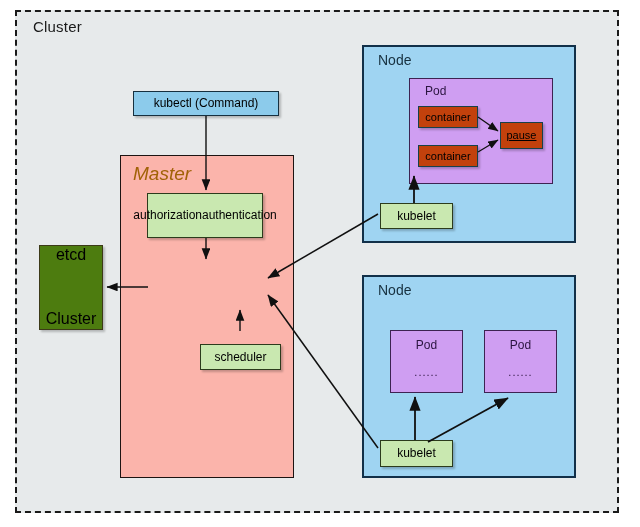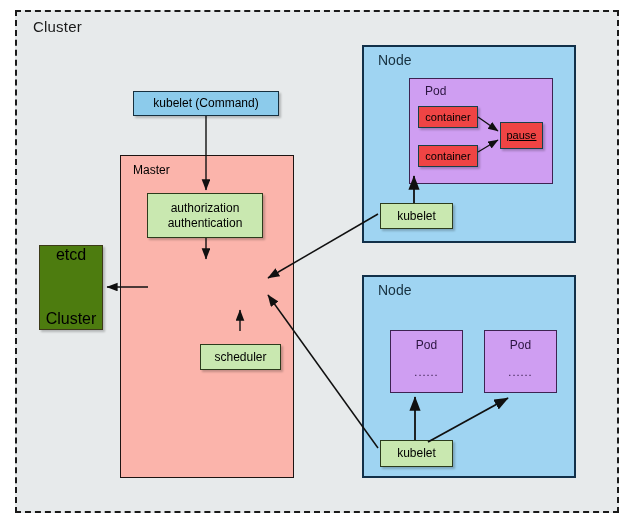--- a/index.html
+++ b/index.html
@@ -51,22 +51,23 @@
     width: 174px;
     height: 323px;
     background: #fbb4ab;
     border: 1.5px solid #1d1412;
     display: block;
   }
   #master-label {
     position: absolute;
     left: 133px;
     top: 163px;
-    font-size: 12px;
-    color: #000000;
+    font-size: 19px;
+    color: #a16207;
+    font-style: italic;
   }
   
   .node {
     background: #9fd4f2;
     border: 2px solid #123049;
     display: block;
   }
   #node1 { left: 362px; top: 45px; width: 214px; height: 198px; }
   #node2 { left: 362px; top: 275px; width: 214px; height: 203px; }
   .node-label {
@@ -120,36 +121,36 @@
     background: #8ccbeb;
     border: 1.2px solid #16303f;
     font-size: 12px;
   }
   
   .green {
     background: #c9e8b0;
     border: 1.3px solid #2c3b1c;
     font-size: 12px;
   }
-  #authbox { left: 147px; top: 193px; width: 116px; height: 45px; flex-direction: column; }
+  #authbox { left: 147px; top: 193px; width: 116px; height: 45px; flex-direction: row; }
   #scheduler { left: 200px; top: 344px; width: 81px; height: 26px; }
   #kubelet1 { left: 380px; top: 203px; width: 73px; height: 26px; }
   #kubelet2 { left: 380px; top: 440px; width: 73px; height: 27px; }
   
   .yellow {
     background: #4d7c0f;
     border: 1.3px solid #3c3a18;
     font-size: 16px;
     justify-content: space-between;
   }
   #etcd { left: 39px; top: 245px; width: 64px; height: 85px; flex-direction: column; }
   #apiserver { left: 148px; top: 262px; width: 116px; height: 45px; }
   
   .cyan {
-    background: #ef4444;
+    background: #c2410c;
     border: 1.2px solid #16414a;
     font-size: 11px;
   }
   #container1 { left: 418px; top: 106px; width: 60px; height: 22px; }
   #container2 { left: 418px; top: 145px; width: 60px; height: 22px; }
   #pause      { left: 500px; top: 122px; width: 43px; height: 27px; text-decoration: underline; }
   
   #arrows {
     position: absolute;
     left: 0; top: 0;
@@ -188,21 +189,21 @@
     <span>Pod</span>
     <span class="pod-dots">......</span>
   </div>
   <div id="pod2b" class="box pod-small">
     <span>Pod</span>
     <span class="pod-dots">......</span>
   </div>
 
   <div id="kubelet2" class="box green shadowbox">kubelet</div>
 
-  <div id="kubectl" class="box shadowbox">kubelet (Command)</div>
+  <div id="kubectl" class="box shadowbox">kubectl (Command)</div>
 
   <div id="authbox" class="box green shadowbox">
     <span>authorization</span>
     <span>authentication</span>
   </div>
   <div id="scheduler" class="box green shadowbox">scheduler</div>
 
   <div id="etcd" class="box yellow shadowbox">
     <span>etcd</span>
     <span>Cluster</span>

